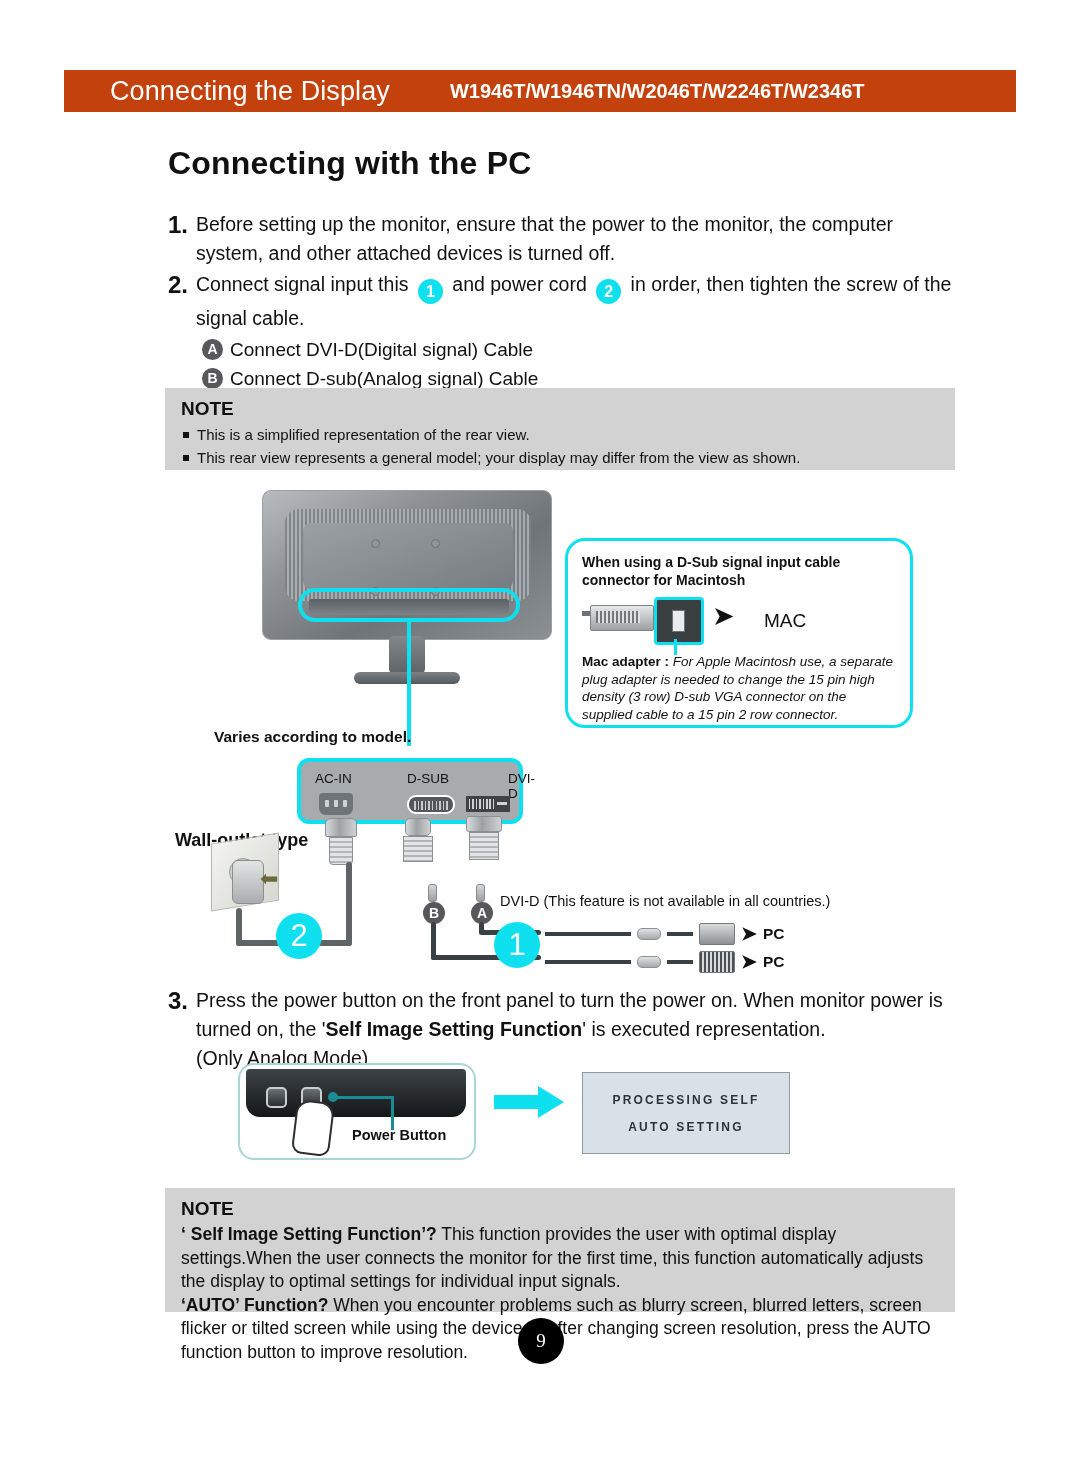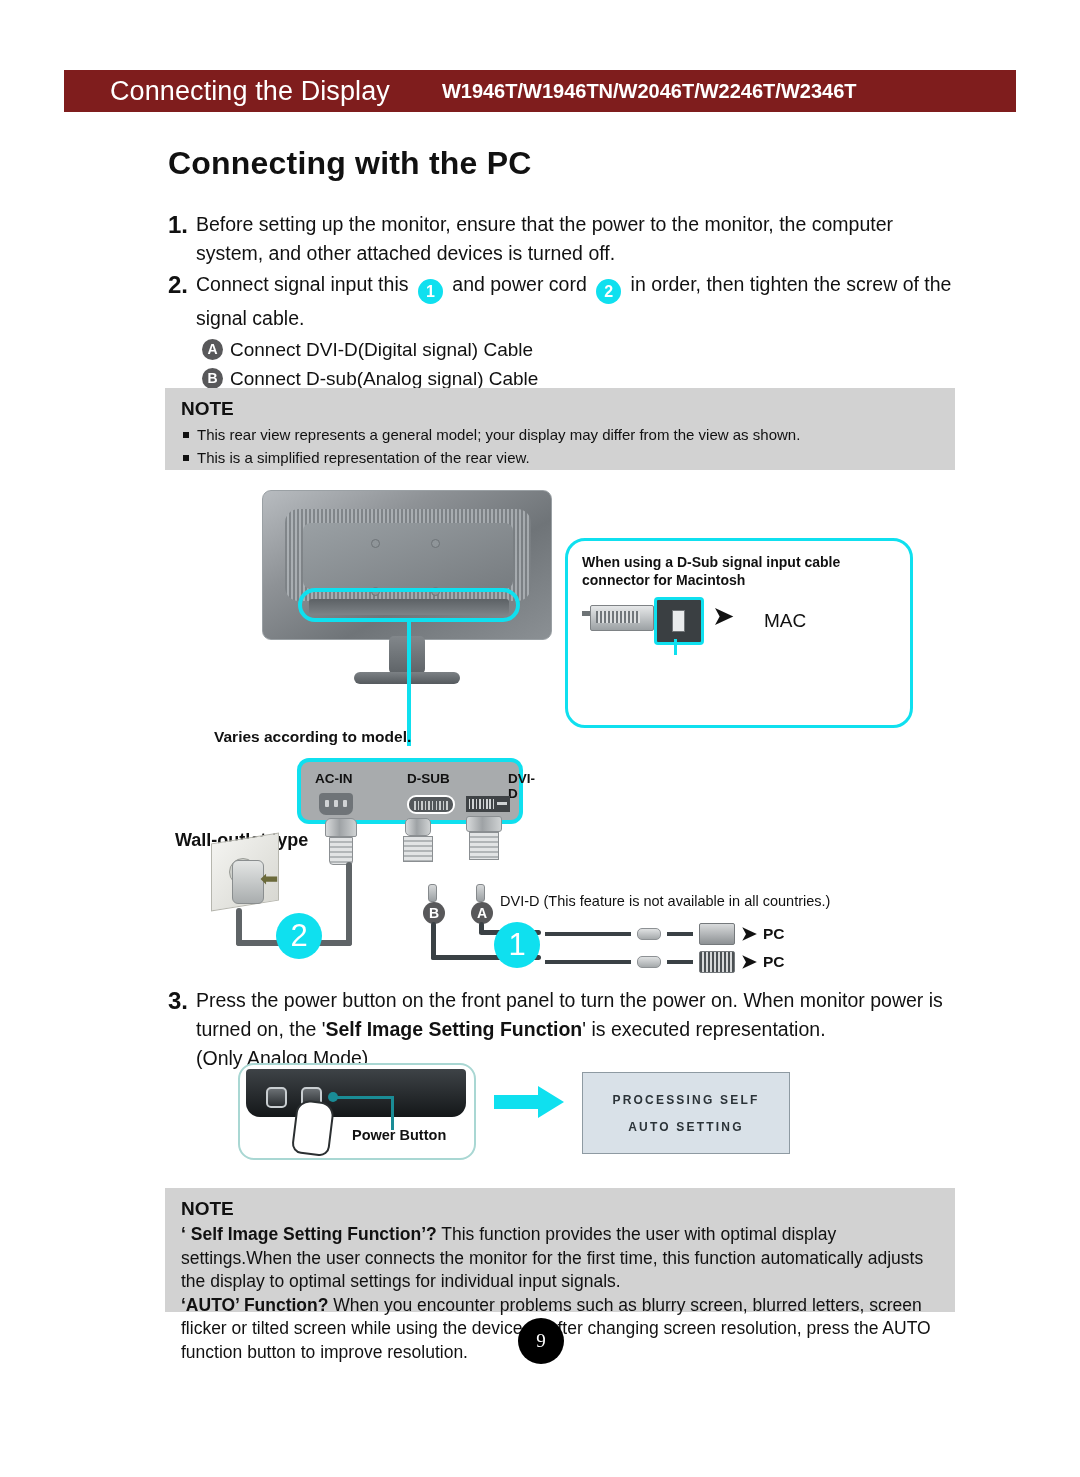--- a/index.html
+++ b/index.html
@@ -6,21 +6,21 @@
   body{
     width:1080px;height:1477px;background:#ffffff;
     font-family:"Liberation Sans", sans-serif;
     color:#111;position:relative;overflow:hidden;
   }
   .page{position:absolute;inset:0;}
 
   
   .titlebar{
     position:absolute;left:64px;top:70px;width:952px;height:42px;
-    background:#7f1d1d;display:flex;align-items:center;
+    background:#c2410c;display:flex;align-items:center;gap:8px;
   }
   .titlebar .t1{color:#fff;font-size:27px;margin-left:46px;letter-spacing:.1px;}
   .titlebar .t2{color:#fff;font-size:20px;font-weight:bold;margin-left:52px;}
 
   h1.section{
     position:absolute;left:168px;top:145px;margin:0;
     font-size:32px;font-weight:bold;letter-spacing:.2px;
   }
 
   
@@ -87,21 +87,21 @@
   .mon .base{position:absolute;left:92px;top:182px;width:106px;height:12px;border-radius:6px;background:linear-gradient(180deg,#7c8185,#555a5e);}
   .mon .leadline{position:absolute;left:145px;top:130px;width:4px;height:126px;background:#0FE0EF;}
 
   .varies{position:absolute;left:214px;top:728px;font-size:15.5px;font-weight:bold;}
 
   
   .portblk{
     position:absolute;left:297px;top:758px;width:226px;height:66px;
     background:#a8abad;border:4px solid #0FE0EF;border-radius:12px;box-sizing:border-box;
   }
-  .plabel{position:absolute;font-size:13.5px;font-weight:700;color:#111;}
+  .plabel{position:absolute;font-size:13.5px;font-weight:400;color:#111;}
   .pic{position:absolute;}
   .acin-ico{width:34px;height:22px;border-radius:4px 4px 7px 7px;background:#6f7478;}
   .acin-ico i{position:absolute;background:#d0d3d5;width:4px;height:7px;border-radius:1px;top:7px;}
   .dsub-ico{width:48px;height:19px;border-radius:9px;background:#53575a;border:2.5px solid #fff;box-sizing:border-box;}
   .dsub-ico .pins{position:absolute;left:5px;top:4px;width:34px;height:9px;
     background:repeating-linear-gradient(90deg,#c9cccd 0 1.5px,transparent 1.5px 3.6px);}
   .dvid-ico{width:44px;height:16px;background:#3f4346;}
   .dvid-ico .pins{position:absolute;left:3px;top:3px;width:27px;height:10px;
     background:repeating-linear-gradient(90deg,#cfd2d3 0 1.5px,transparent 1.5px 3.4px);}
   .dvid-ico .bar{position:absolute;right:3px;top:6px;width:10px;height:3px;background:#cfd2d3;}
@@ -220,22 +220,22 @@
     </div>
     <div class="sub">
       <span class="badge-gy">B</span>
       <span>Connect D-sub(Analog signal) Cable</span>
     </div>
   </div>
 
   <div class="note" id="note-top">
     <div class="nt">NOTE</div>
     <ul>
+      <li>This is a simplified representation of the rear view.</li>
       <li>This rear view represents a general model; your display may differ from the view as shown.</li>
-      <li>This is a simplified representation of the rear view.</li>
     </ul>
   </div>
 
   <div class="diagram">
 
     <div class="mon">
       <div class="panel">
         <div class="vent"></div>
         <div class="vent-in"></div>
         <div class="screwhole" style="left:108px;top:48px;"></div>
@@ -256,20 +256,23 @@
         <div class="tail"></div>
         <div class="vga"></div>
         <div class="vgapins"></div>
         <div class="adp">
             <i></i>
           </div>
         <div class="stalk2"></div>
         <div class="bigarr">➤</div>
         <div class="macw">MAC</div>
       </div>
+      <div class="txt">
+        <b>Mac adapter :</b><span> For Apple Macintosh use, a separate plug adapter is needed to change the 15 pin high density (3 row) D-sub VGA connector on the supplied cable to a 15 pin  2 row connector.</span>
+      </div>
     </div>
   </div>
 
   <div class="varies">Varies according to model.</div>
 
   <div class="portblk">
     <div class="plabel" style="left:14px;top:9px;">AC-IN</div>
     <div class="plabel" style="left:106px;top:9px;">D-SUB</div>
     <div class="plabel" style="left:166px;top:9px;margin-left:41px;">DVI-D</div>
 

